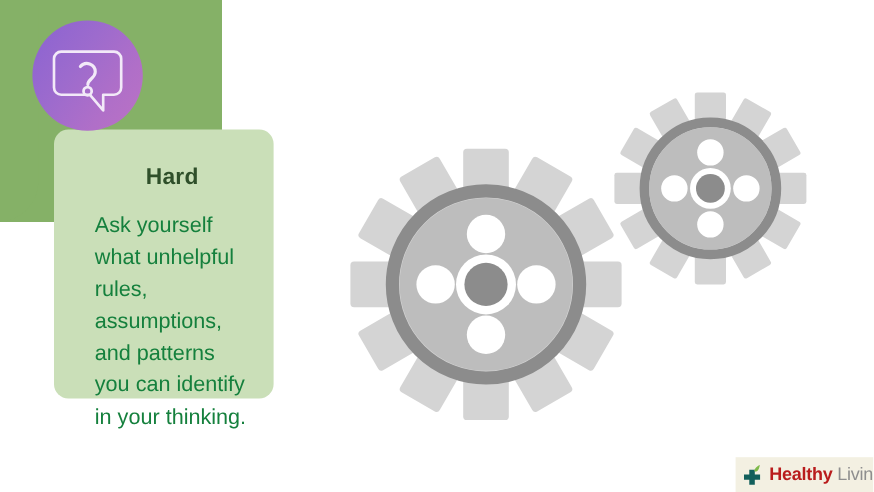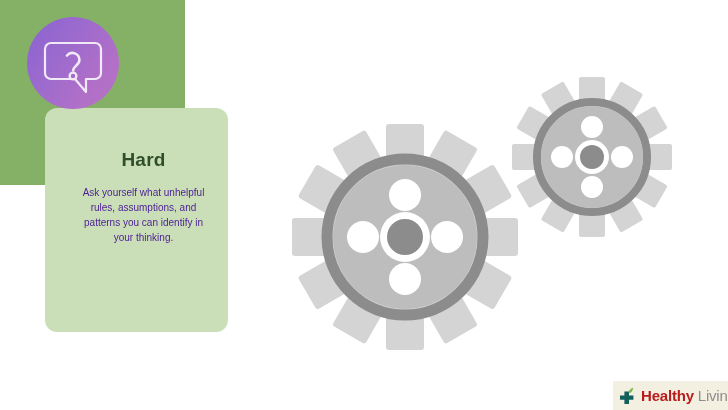--- a/index.html
+++ b/index.html
@@ -50,36 +50,35 @@
     border-radius: 12px;
   }
   .card-inner {
     position: absolute;
     left: 0;
     top: 0;
     width: 183px;
     height: 224px;
     box-sizing: border-box;
     padding: 28px 20px 10px 34px;
-    margin-top: 12px;
   }
   .card-title {
     color: #2f4f2a;
     font-size: 19px;
     font-weight: bold;
     line-height: 1.28;
     text-align: center;
     letter-spacing: 0.2px;
     margin: 0 0 14px 0;
   }
   .card-body {
-    color: #4c1d95;
-    font-size: 10px;
+    color: #15803d;
+    font-size: 18px;
     line-height: 1.48;
-    text-align: center;
+    text-align: left;
     margin: 0;
   }
 
   
   .badge {
     position: absolute;
     left: 27px;
     top: 17px;
     width: 92px;
     height: 92px;

